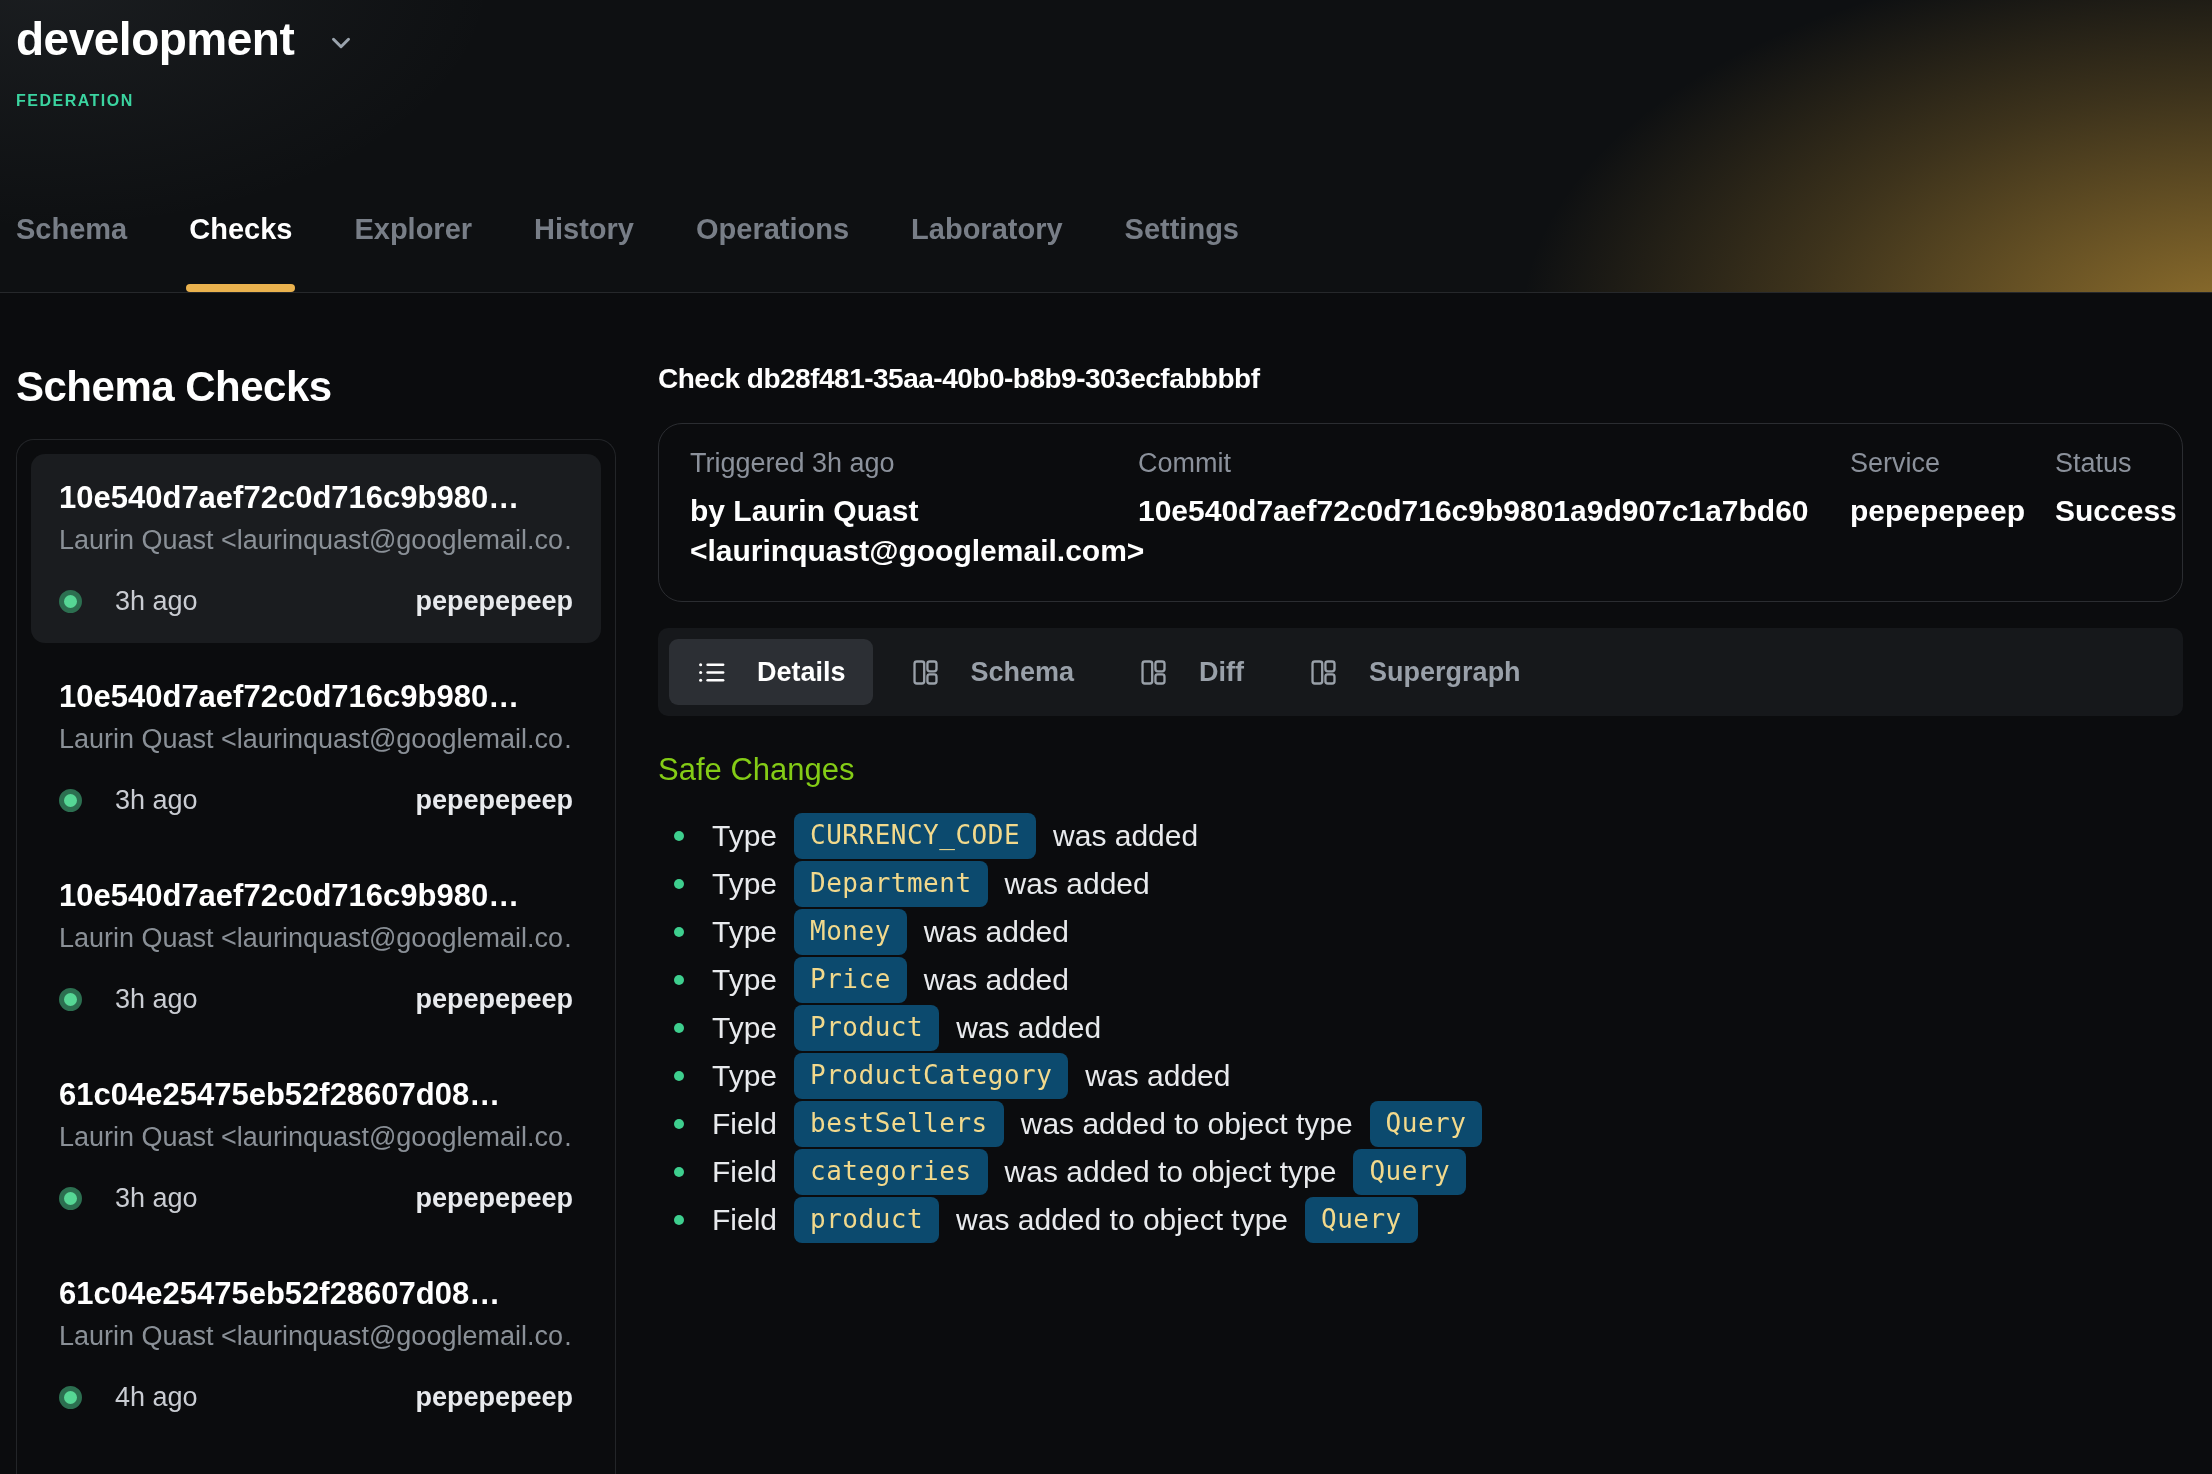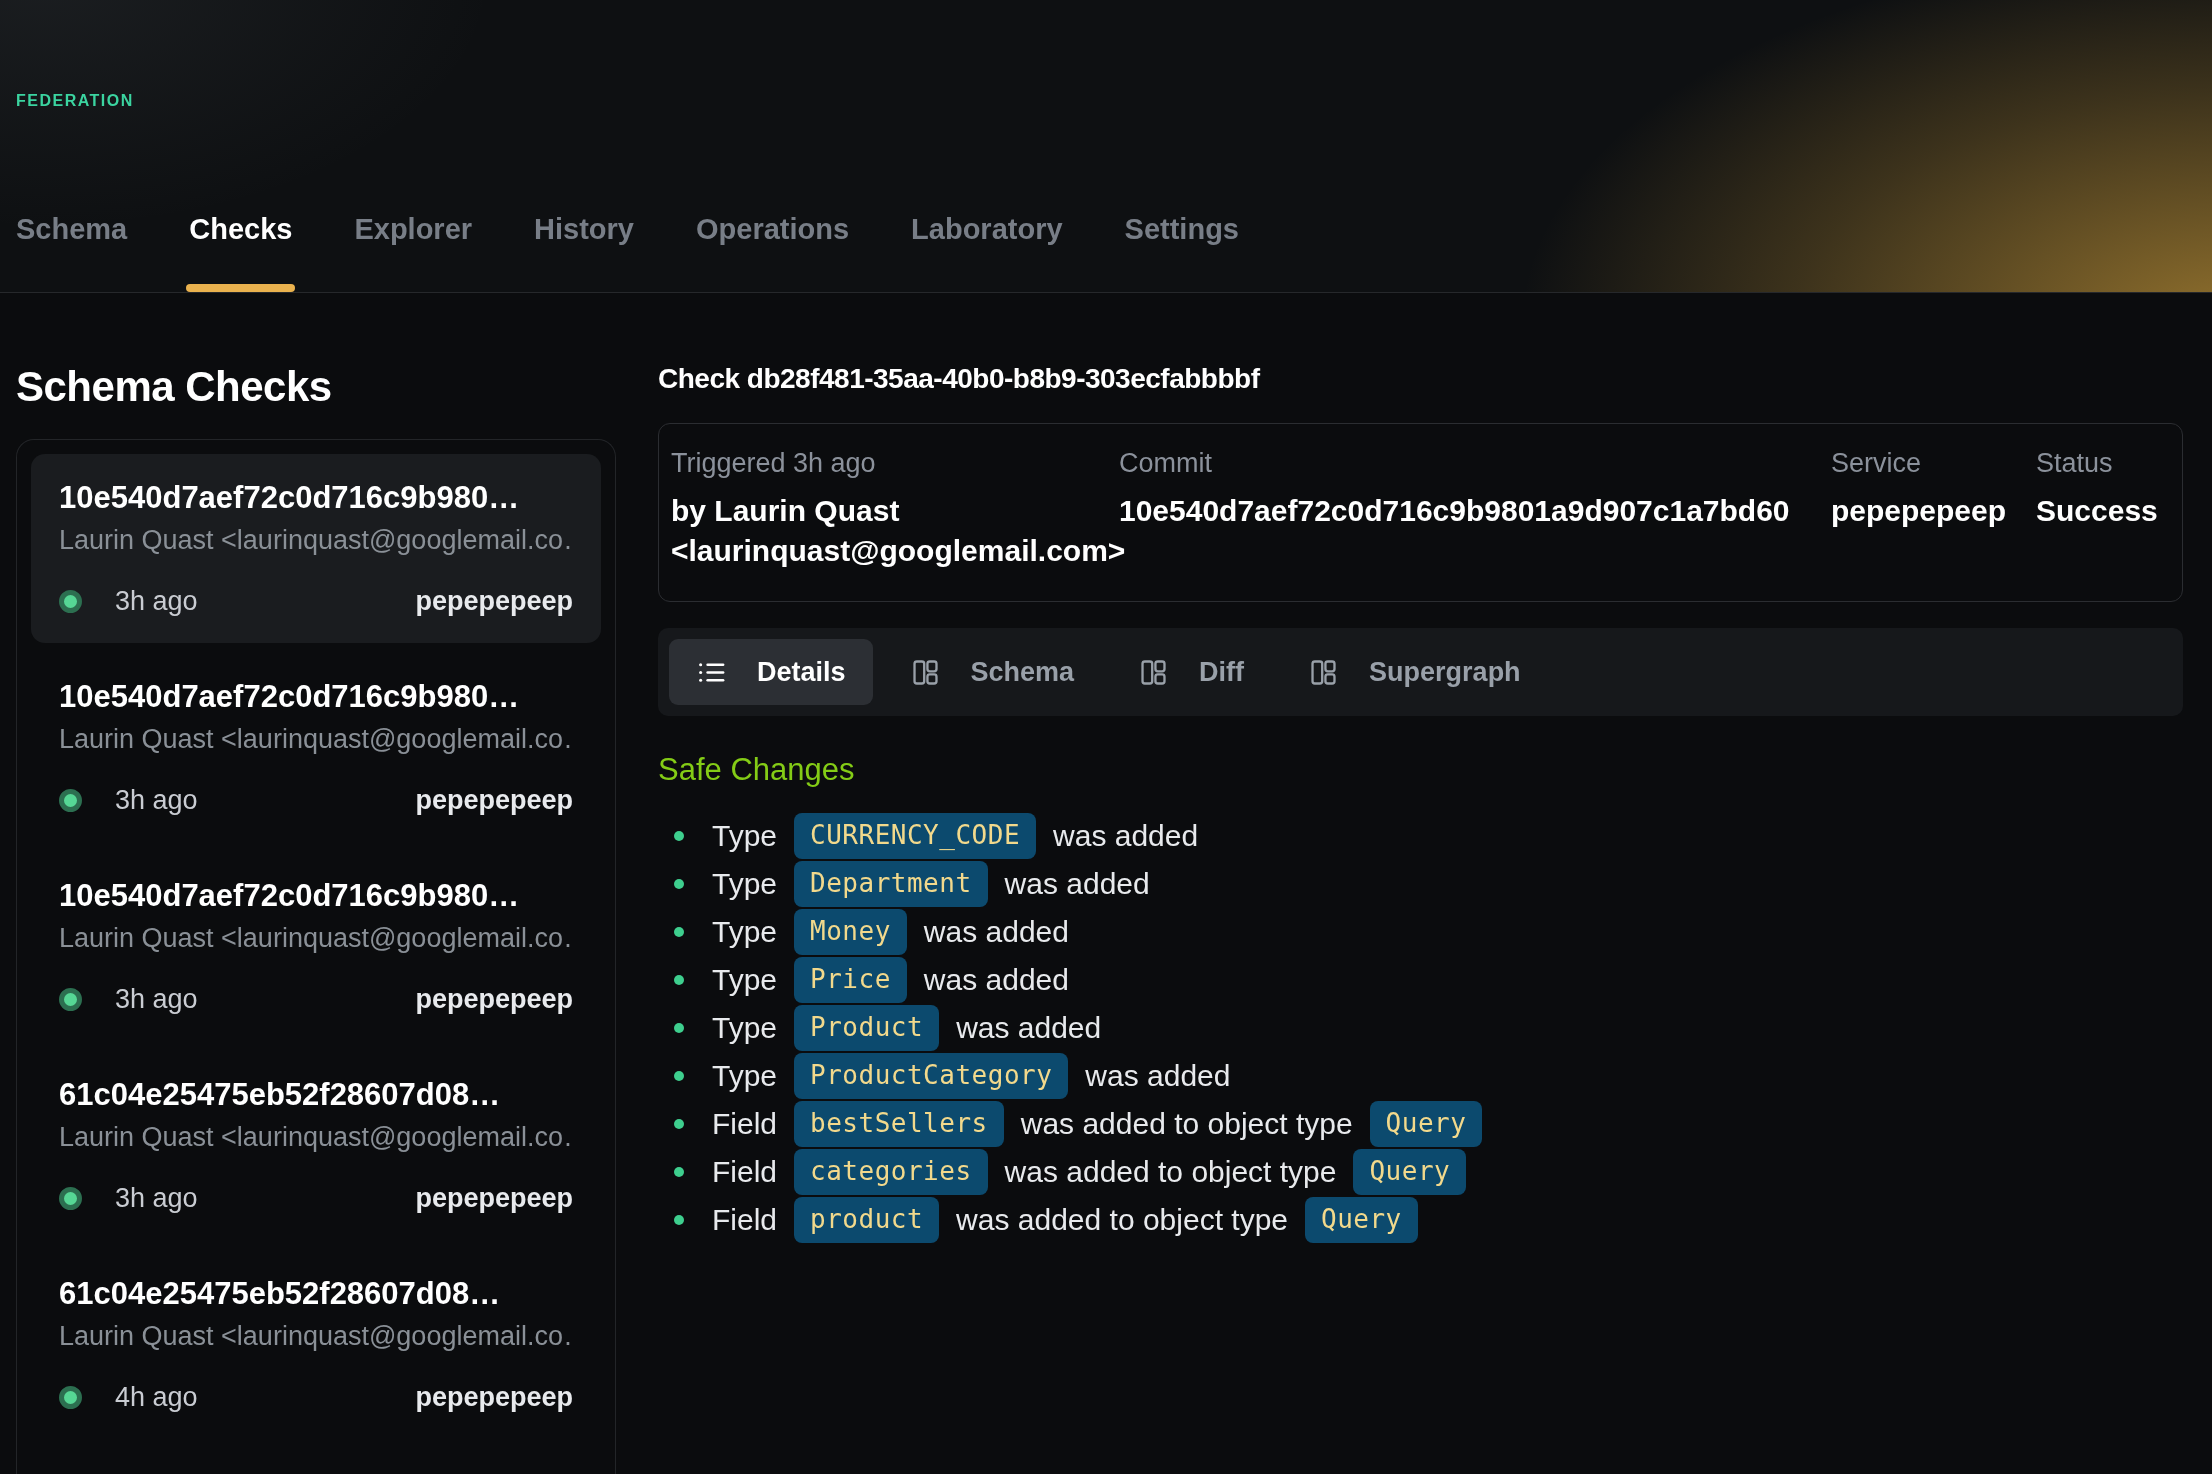--- a/index.html
+++ b/index.html
@@ -137,22 +137,22 @@
   .check-title {
     margin: 70px 0 0;
     font-size: 28px;
     font-weight: 700;
     color: #ffffff;
     letter-spacing: -0.5px;
   }
   .meta-box {
     margin-top: 28px;
     border: 1px solid #2b2d31;
-    border-radius: 12px;
-    padding: 24px 12px 30px;
+    border-radius: 24px;
+    padding: 24px 31px 30px;
     display: grid;
     grid-template-columns: 448px 712px 205px 1fr;
   }
   .meta-label { font-size: 27px; color: #8b919b; }
   .meta-value {
     margin-top: 12px;
     font-size: 30px;
     font-weight: 700;
     color: #ffffff;
     line-height: 40px;
@@ -215,20 +215,28 @@
     padding: 7px 16px 9px;
     border-radius: 8px;
     margin: 0 17px;
     white-space: nowrap;
   }
 </style>
 </head>
 <body>
 
 <header class="hdr">
+  <div class="org-row">
+    <h1 class="org-title">development</h1>
+    <span class="chev">
+      <svg width="30" height="30" viewBox="0 0 24 24" fill="none" stroke="#9aa3ad" stroke-width="2.4" stroke-linecap="round" stroke-linejoin="round">
+          <polyline points="6 9 12 15 18 9"></polyline>
+        </svg>
+    </span>
+  </div>
   <div class="fed-badge">FEDERATION</div>
   <nav class="main-nav" id="main-nav">
       <a class="tab">Schema</a>
       <a class="tab active">Checks</a>
       <a class="tab">Explorer</a>
       <a class="tab">History</a>
       <a class="tab">Operations</a>
       <a class="tab">Laboratory</a>
       <a class="tab">Settings</a>
     </nav>

